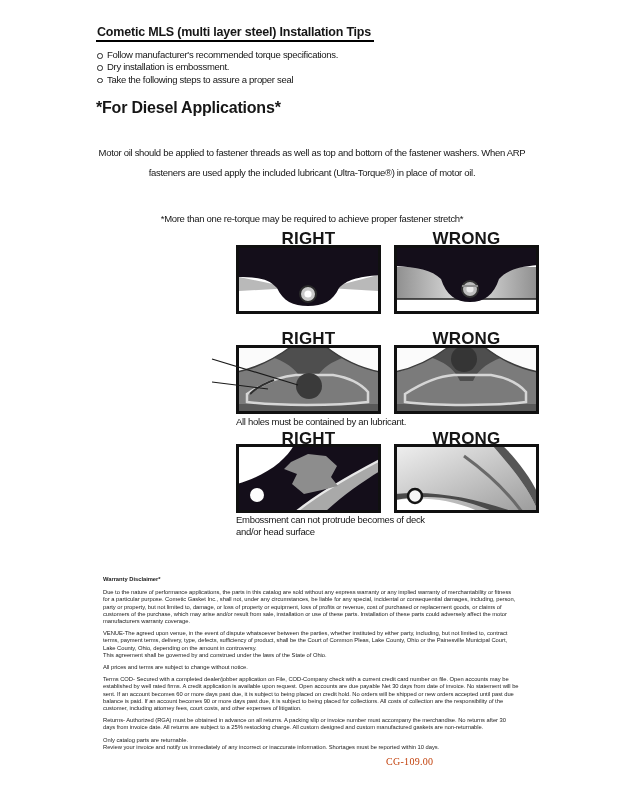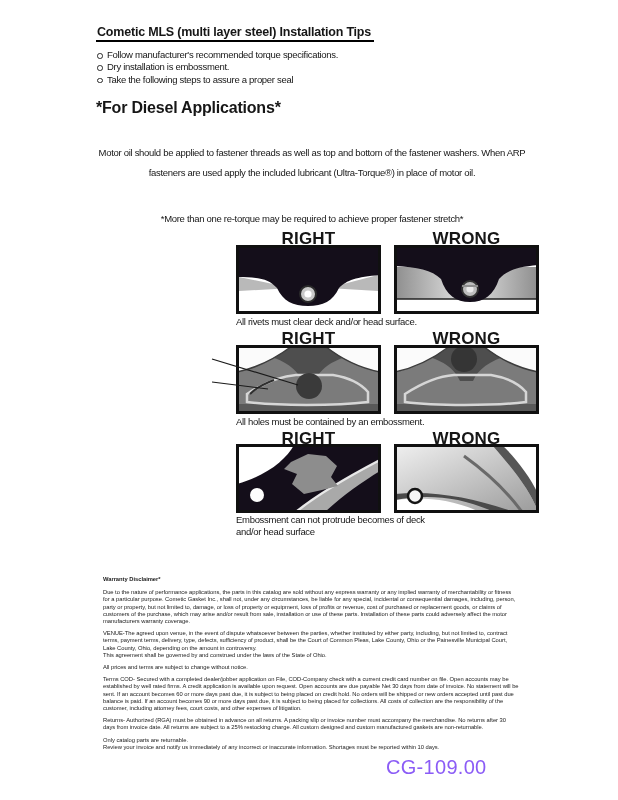--- a/index.html
+++ b/index.html
@@ -22,21 +22,21 @@
   .panel svg{display:block;width:145px;height:69px;}
   .caption{position:absolute;font-size:9.5px;line-height:11.5px;letter-spacing:-0.3px;}
   .dg-side-labels{position:absolute;left:118px;top:347px;width:93px;text-align:right;
                   font-size:9px;line-height:10.5px;letter-spacing:-0.2px;}
   .dg-side-labels .lab2{margin-top:10px;}
   .leaders{position:absolute;left:210px;top:349px;pointer-events:none;}
   .legal{position:absolute;left:103px;top:576px;width:416px;font-size:5.8px;line-height:7.2px;
          letter-spacing:-0.03px;color:#222;}
   .legal .lh{font-weight:bold;margin-bottom:6px;}
   .legal p{margin:0 0 5px 0;white-space:pre-line;}
-  .pageno{position:absolute;left:386px;top:756px;font-size:20px;letter-spacing:0.3px;color:#8b5cf6;}
+  .pageno{position:absolute;left:386px;top:756px;font-size:10px;letter-spacing:0.3px;color:#c2410c;font-family:Liberation Serif, serif;}
 </style>
 </head>
 <body>
 
 <div class="page">
 
   <div class="content">
     <div class="title">Cometic MLS (multi layer steel) Installation Tips</div>
     <div class="bullets">
       <div class="b">Follow manufacturer's recommended torque specifications.</div>
@@ -75,21 +75,20 @@
       <rect x="2" y="22" width="141" height="32" fill="url(#g1)"></rect>
       <rect x="2" y="54" width="141" height="13" fill="#ffffff"></rect>
       <line x1="2" y1="54" x2="143" y2="54" stroke="#222222" stroke-width="1.5"></line>
       <path d="M1,1 H144 V20 C122,22 112,26 105,34 C100,50 90,57 76,57 C62,57 52,50 47,34 C38,25 23,22 1,21 Z" fill="#140e1a"></path>
       <circle cx="76" cy="44" r="8" fill="#bdbdbd" stroke="#333333" stroke-width="2"></circle>
       <circle cx="76" cy="44" r="3.6" fill="#e9e9e9"></circle>
       <line x1="68" y1="41" x2="84" y2="41" stroke="#8f8f8f" stroke-width="2"></line>
       <rect x="1.5" y="1.5" width="142" height="66" fill="none" stroke="#101010" stroke-width="3"></rect>
     </svg>
   </div>
-  <div class="caption" style="left:236px;top:316px;width:280px">All rivets must clear deck and/or head surface.</div>
 
   <div class="dg-label" style="left:236px;top:329px">RIGHT</div>
   <div class="dg-label" style="left:394px;top:329px">WRONG</div>
 
 
   <div class="panel" style="left:236px;top:345px">
     <svg viewBox="0 0 145 69">
       <rect x="1.5" y="1.5" width="142" height="66" fill="#7b7b7b" stroke="#101010" stroke-width="3"></rect>
       <path d="M1,1 H144 V6 C104,9 86,20 79,36 L66,36 C59,20 41,9 1,6 Z" fill="#4e4e4e"></path>
       <path d="M1,1 H56 C40,13 20,23 1,27 Z" fill="#fbfbfb"></path>
@@ -116,21 +115,21 @@
       <circle cx="70" cy="14" r="13" fill="#353535"></circle>
       <rect x="1.5" y="1.5" width="142" height="66" fill="none" stroke="#101010" stroke-width="3"></rect>
     </svg>
   </div>
 
   <svg class="leaders" width="100" height="48">
     <line x1="2" y1="10" x2="88" y2="36" stroke="#1a1a1a" stroke-width="1.2"></line>
     <line x1="2" y1="33" x2="58" y2="40" stroke="#1a1a1a" stroke-width="1.2"></line>
   </svg>
 
-  <div class="caption" style="left:236px;top:416px;width:280px">All holes must be contained by an embossment.</div>
+  <div class="caption" style="left:236px;top:416px;width:280px">All holes must be contained by an lubricant.</div>
 
   <div class="dg-label" style="left:236px;top:429px">RIGHT</div>
   <div class="dg-label" style="left:394px;top:429px">WRONG</div>
 
   <div class="panel" style="left:236px;top:444px">
     <svg viewBox="0 0 145 69">
       <rect x="1.5" y="1.5" width="142" height="66" fill="#ffffff" stroke="#101010" stroke-width="3"></rect>
       <path d="M1,68 V40 C30,32 50,16 58,1 L144,1 V68 Z" fill="#140e1a"></path>
       <path d="M144,16 C106,36 78,53 60,68 L89,68 C106,52 126,38 144,27 Z" fill="#a9a9a9"></path>
       <path d="M144,16 C106,36 78,53 60,68" stroke="#e8e8e8" stroke-width="2.5" fill="none"></path>

